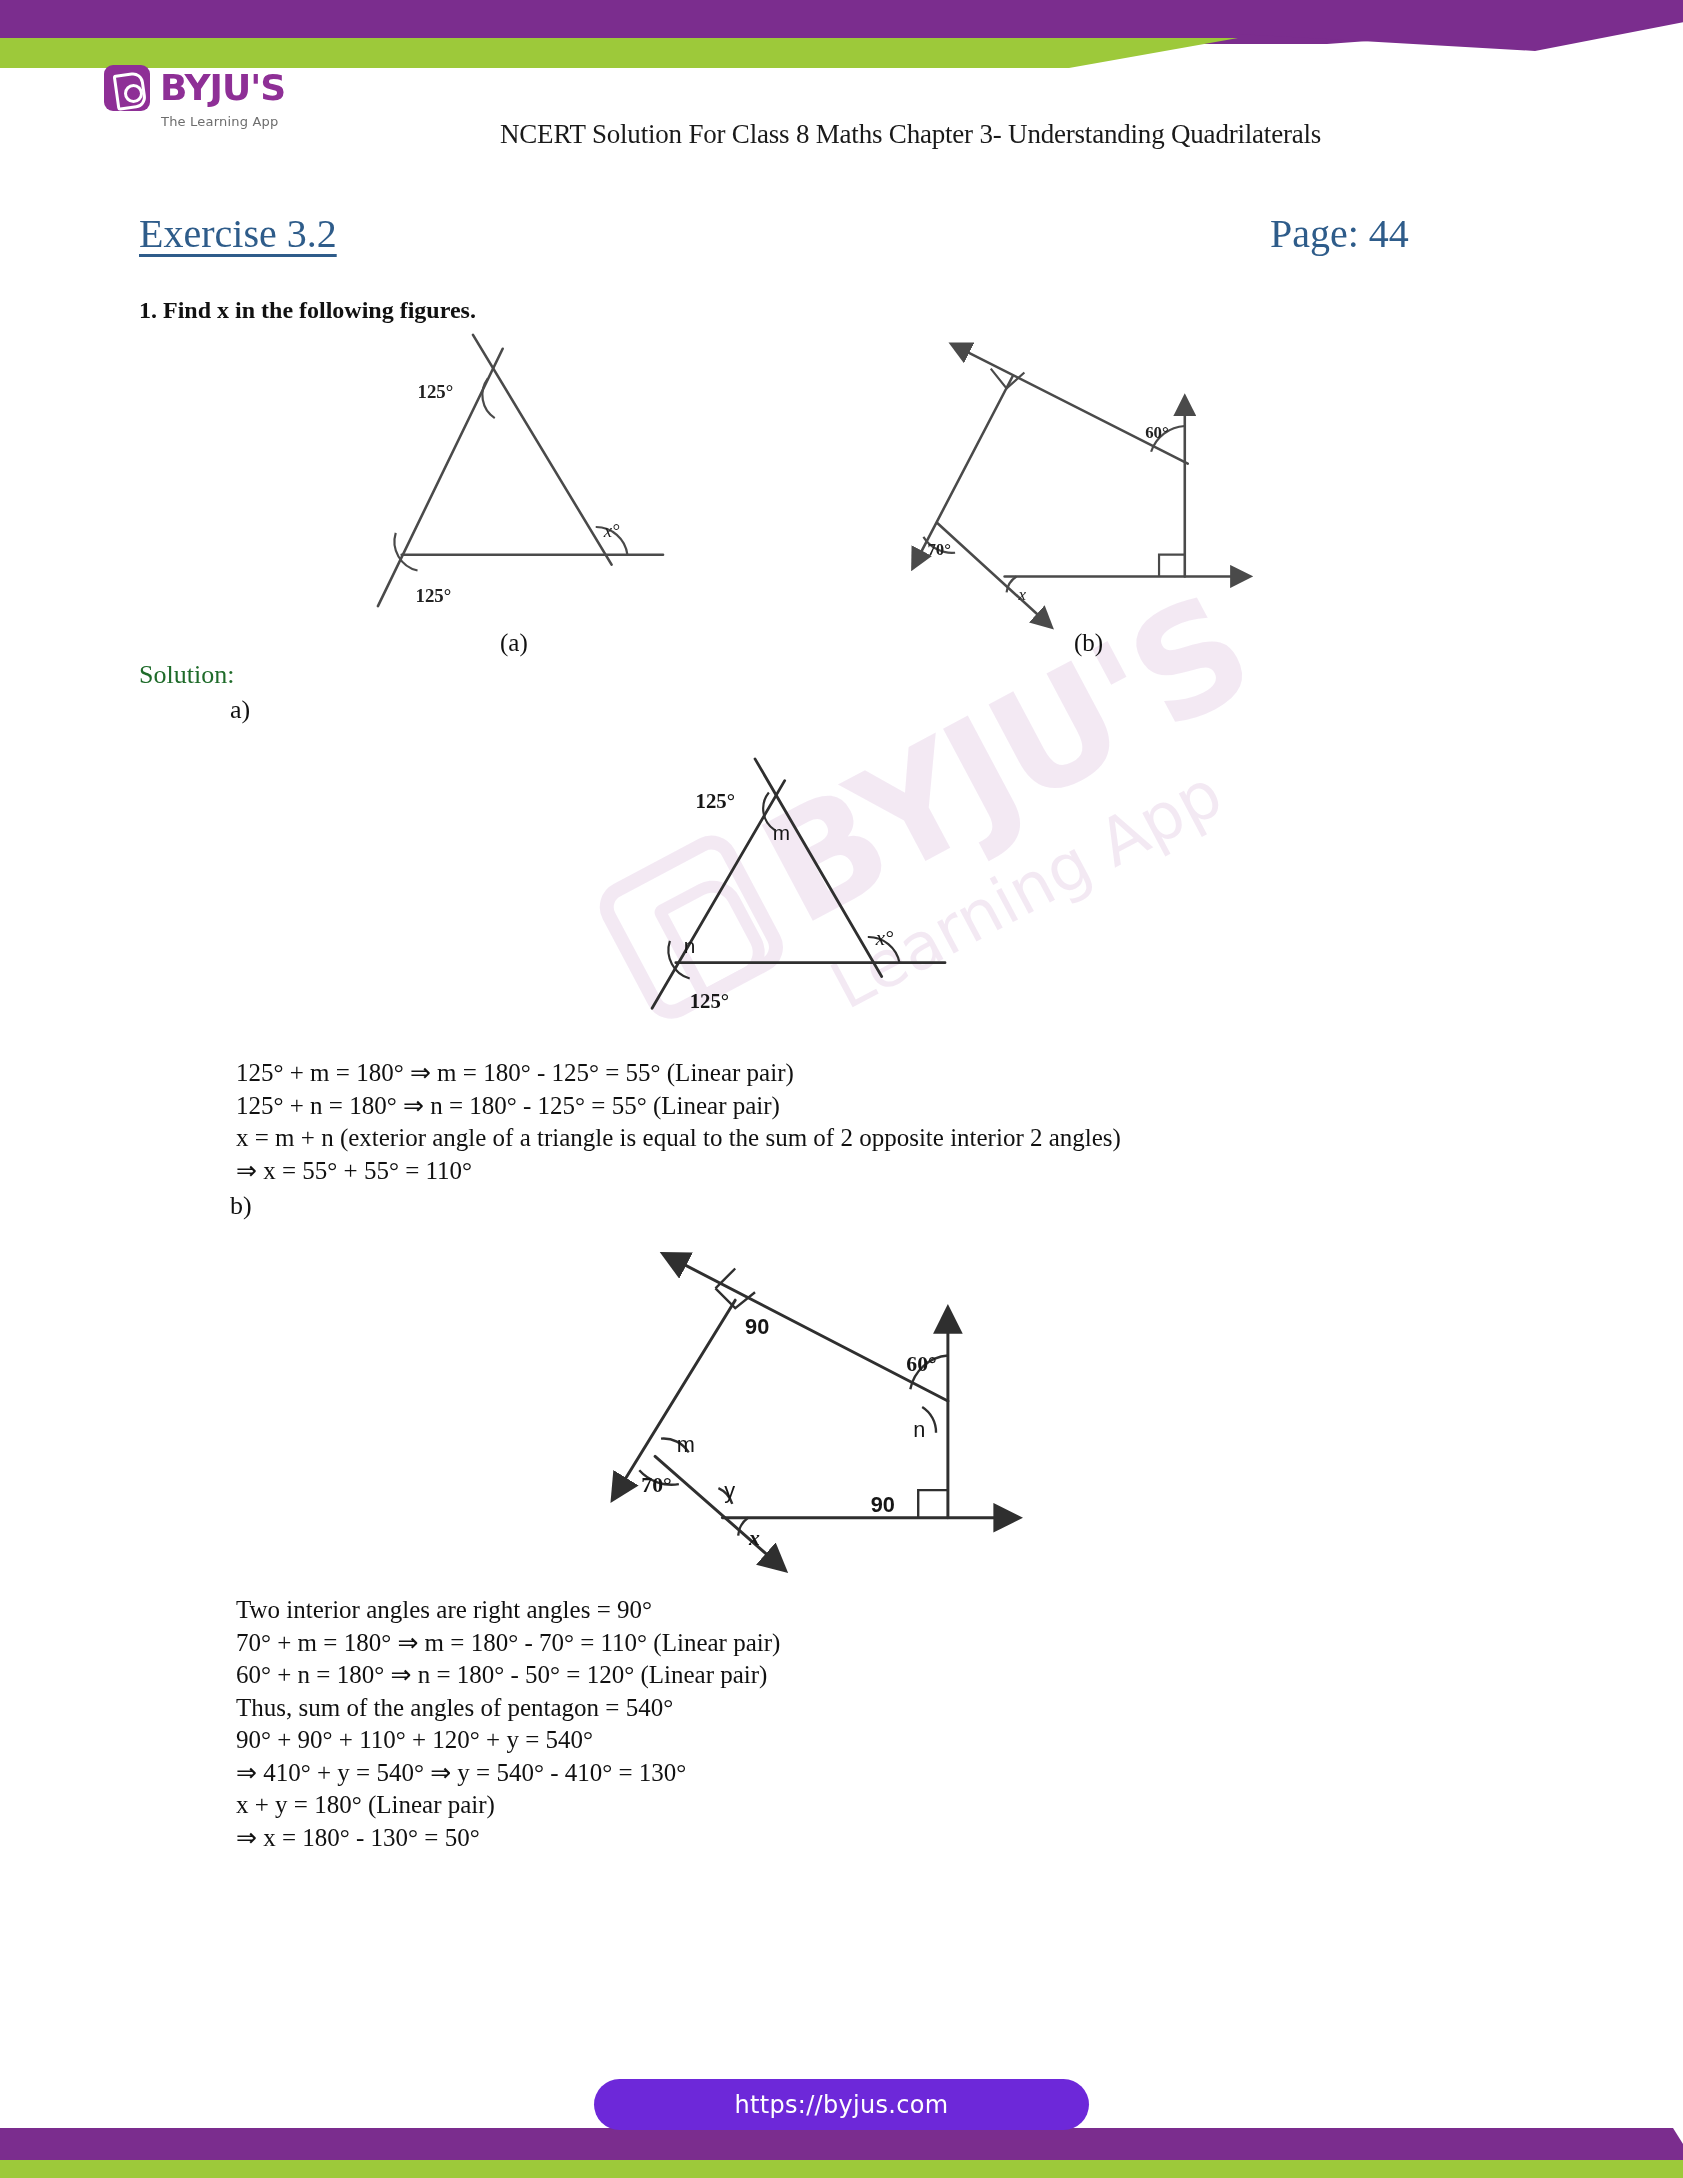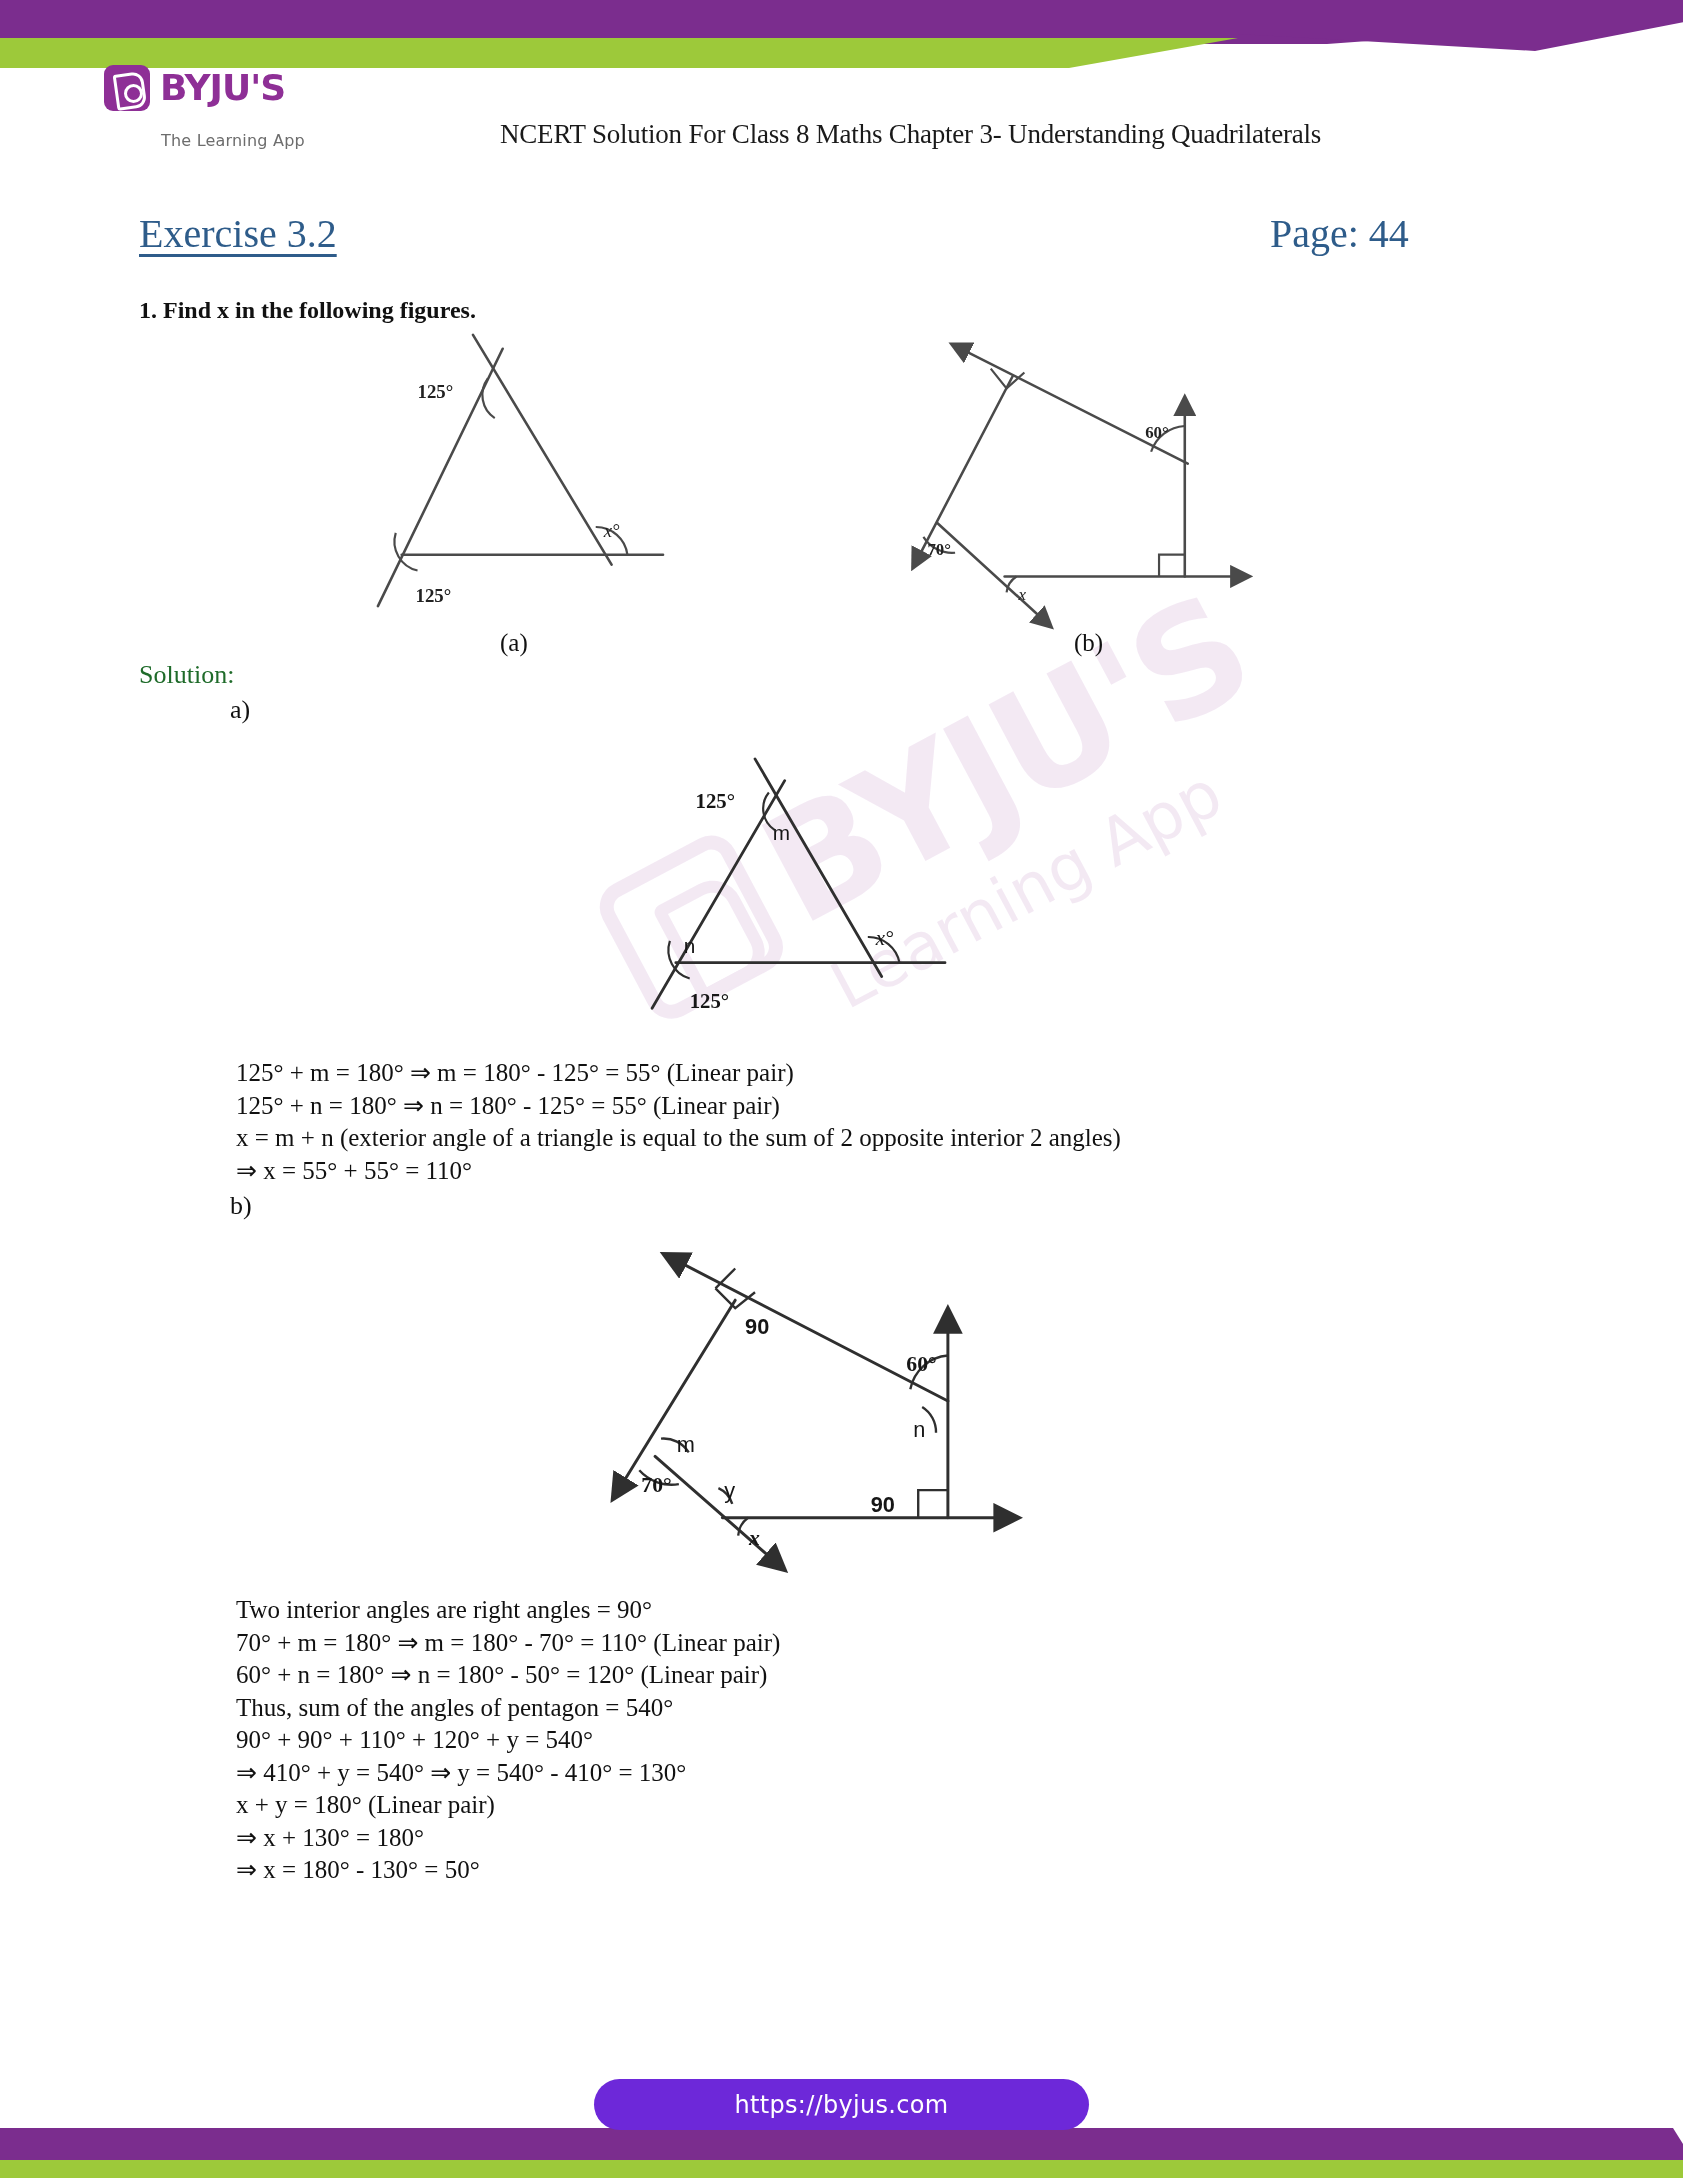--- a/index.html
+++ b/index.html
@@ -55,22 +55,22 @@
   }
   .logo-mark:before {
     content:""; position:absolute; left:20px; top:19px; width:13px; height:13px;
     border:3px solid #ffffff; border-radius:50%; z-index:2;
   }
   .logo-word {
     font-family:"DejaVu Sans", sans-serif; font-weight:bold;
     font-size:36px; letter-spacing:-1px; color:#8E2F96; line-height:1;
   }
   .logo-tag {
-    font-family:"DejaVu Sans", sans-serif; font-size:16px; color:#6d6d6d;
-    margin-left:57px; margin-top:20px; letter-spacing:0.2px;
+    font-family:"DejaVu Sans", sans-serif; font-size:13px; color:#6d6d6d;
+    margin-left:57px; margin-top:3px; letter-spacing:0.2px;
   }
 
   
   .doc-title {
     position:absolute; left:500px; top:119px; width:1109px;
     font-family:"Liberation Serif", serif; font-weight:normal;
     font-size:27px; color:#1a1a1a; letter-spacing:-0.2px; white-space:nowrap;
   }
 
   
@@ -317,21 +317,20 @@
 </div>
 
 <div class="mathblock" id="math-b">
   <div>Two interior angles are right angles = 90°</div>
   <div>70° + m = 180° ⇒ m = 180° - 70° = 110° (Linear pair)</div>
   <div>60° + n = 180° ⇒ n = 180° - 50° = 120° (Linear pair)</div>
   <div>Thus, sum of the angles of pentagon = 540°</div>
   <div>90° + 90° + 110° + 120° + y = 540°</div>
   <div>⇒ 410° + y = 540° ⇒ y = 540° - 410° = 130°</div>
   <div>x + y = 180° (Linear pair)</div>
-  <div>⇒ x + 130° = 180°</div>
   <div>⇒ x = 180° - 130° = 50°</div>
 </div>
 
 <div class="footer-pill">https://byjus.com</div>
 
 </div>
 
 <div class="botband-wrap">
   <div class="bband-purple"></div>
   <div class="bband-green"></div>

